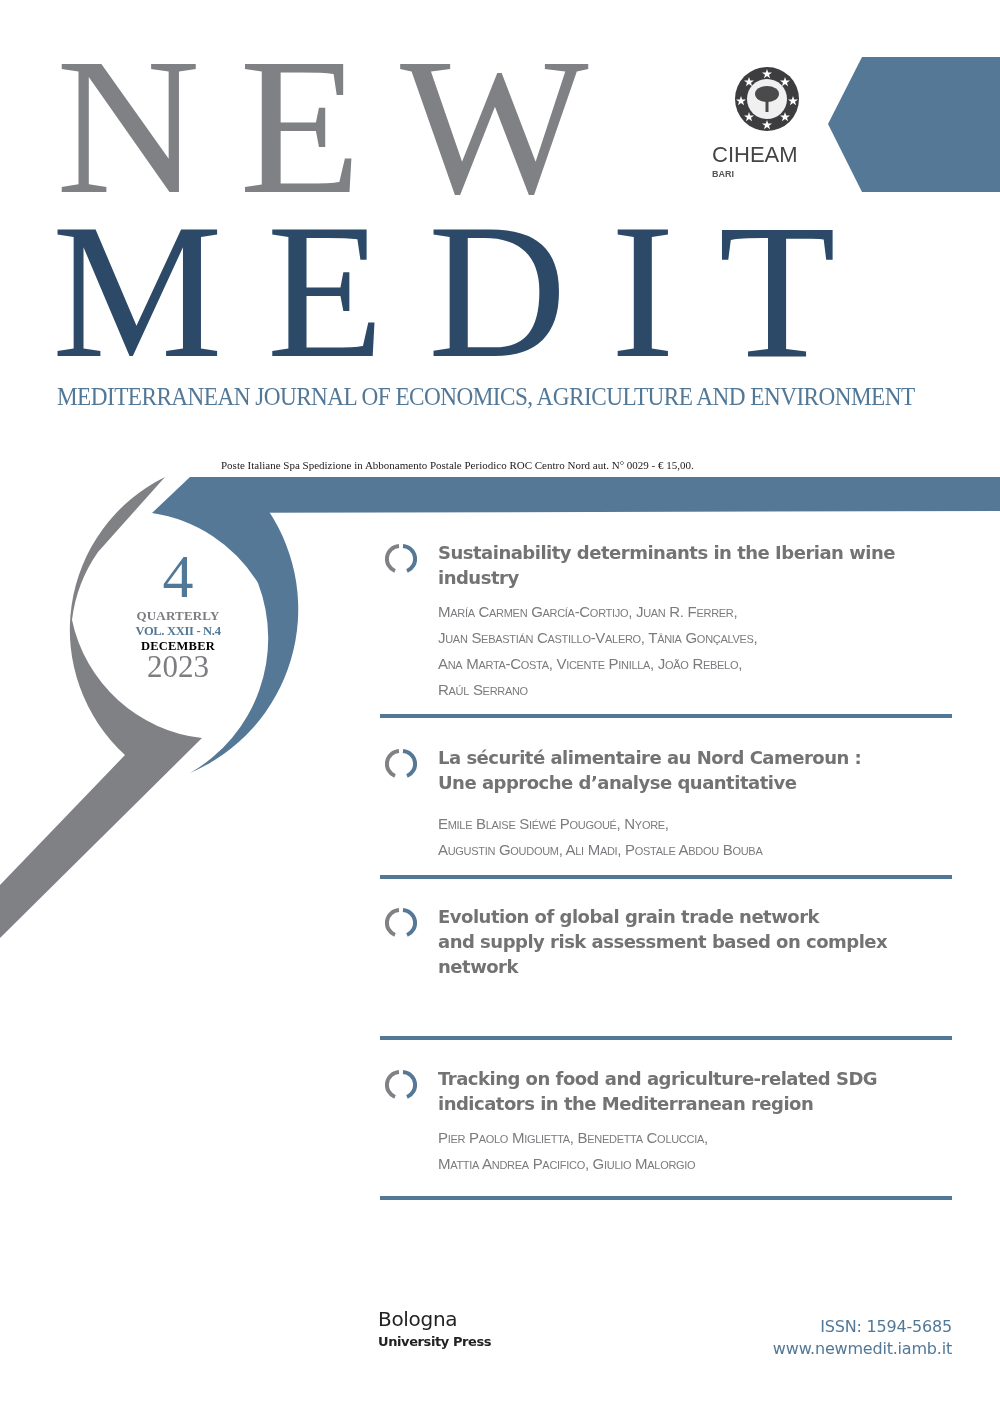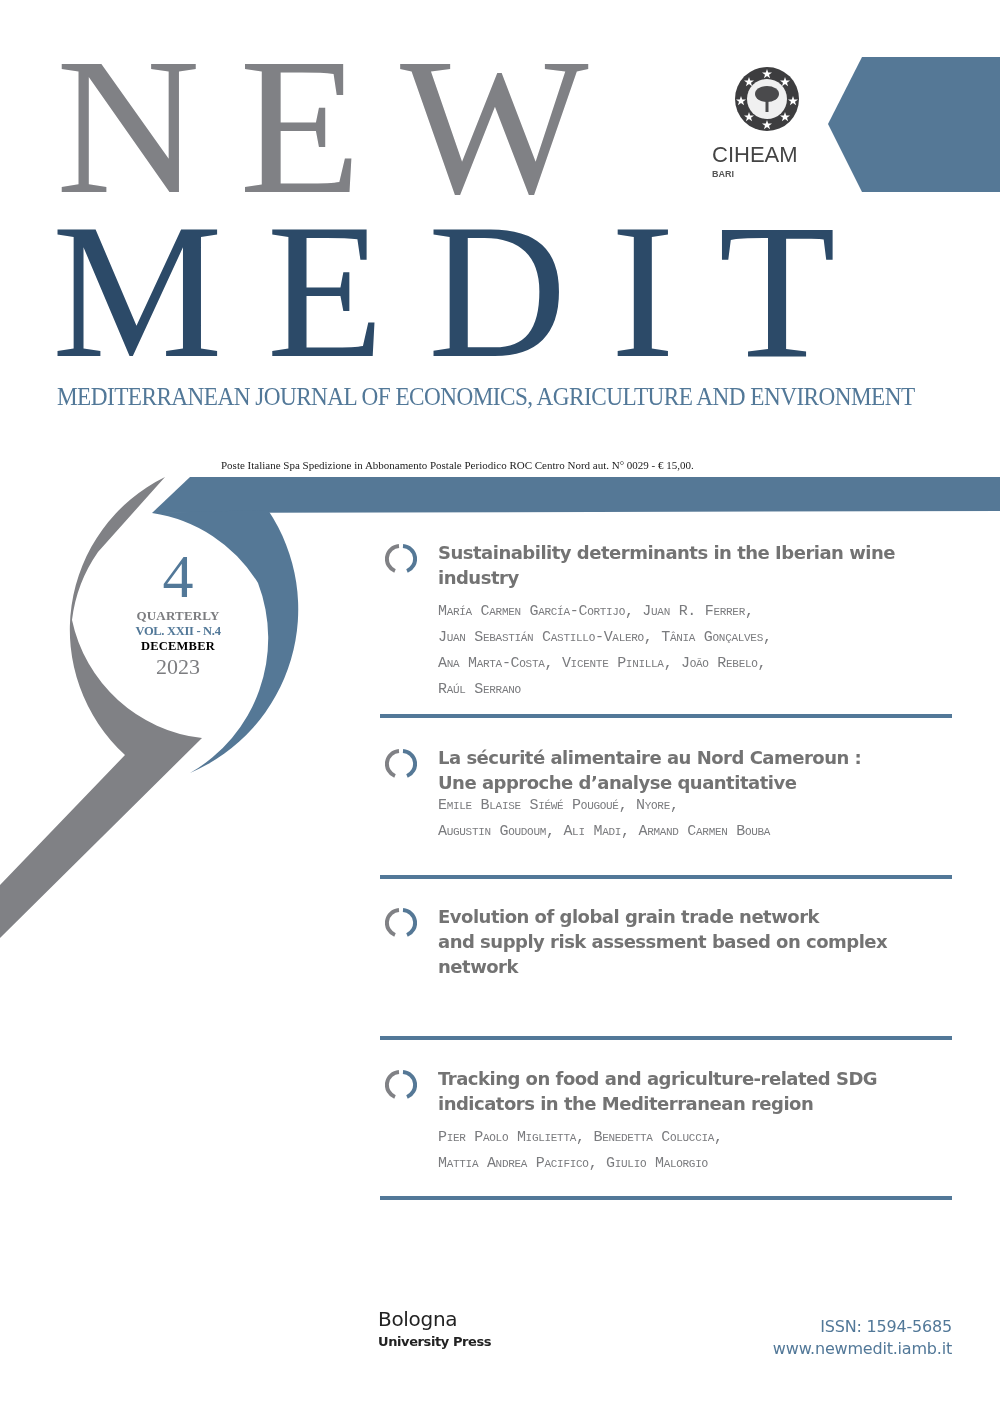--- a/index.html
+++ b/index.html
@@ -16,27 +16,27 @@
   .ciheam-sub { position: absolute; left: 0; top: 103px; width: 108px; text-align: left; font-size: 9px; font-weight: bold; color: #555; }
 
   .postal { position: absolute; left: 221px; top: 459px; font-family: "Liberation Serif", serif; font-size: 11px; color: #222; white-space: nowrap; }
 
   
   .issue { position: absolute; left: 118px; top: 548px; width: 120px; text-align: center; font-family: "Liberation Serif", serif; }
   .issue-num { font-size: 62px; line-height: 56px; color: #527898; }
   .issue-q { font-size: 13px; color: #7c7d80; font-weight: bold; letter-spacing: 0.2px; margin-top: 4px; }
   .issue-vol { font-size: 12.5px; color: #527898; font-weight: bold; letter-spacing: -0.3px; }
   .issue-month { font-size: 12.5px; color: #000000; font-weight: bold; letter-spacing: 0.2px; }
-  .issue-year { font-size: 22px; color: #7c7d80; line-height: 26px; }
+  .issue-year { font-size: 31px; color: #7c7d80; line-height: 26px; }
 
   
   .article { position: absolute; left: 380px; width: 572px; }
   .article-icon { position: absolute; left: 5px; width: 32px; height: 32px; }
   .article-title { position: absolute; left: 58px; width: 510px; font-family: "DejaVu Sans", sans-serif; font-weight: bold; font-size: 18px; line-height: 25px; color: #737373; letter-spacing: -0.5px; }
-  .article-authors { position: absolute; left: 58px; width: 520px; font-family: Liberation Mono, monospace; font-size: 15px; line-height: 26px; color: #7a7b7e; font-variant: small-caps; letter-spacing: -0.3px; }
+  .article-authors { position: absolute; left: 58px; width: 520px; font-family: Liberation Sans, sans-serif; font-size: 15px; line-height: 26px; color: #7a7b7e; font-variant: small-caps; letter-spacing: -0.3px; }
   .article-rule { position: absolute; left: 0; width: 572px; height: 4px; background: #527898; }
 
   
   .publisher { position: absolute; left: 378px; top: 1305px; }
   .pub-name { font-family: "DejaVu Sans", sans-serif; font-size: 20px; color: #222; line-height: 28px; letter-spacing: -0.3px; }
   .pub-sub { font-family: "DejaVu Sans", sans-serif; font-size: 13px; color: #222; font-weight: bold; letter-spacing: -0.4px; line-height: 18px; }
   .issn { position: absolute; right: 48px; top: 1316px; text-align: right; font-family: "DejaVu Sans", sans-serif; font-size: 16px; color: #527898; line-height: 22px; letter-spacing: -0.2px; }
 </style>
 </head>
 <body>
@@ -112,23 +112,23 @@
 
 <div class="article" style="top:745px;height:140px;">
   <svg class="article-icon" style="top:3px" viewBox="0 0 32 32">
     <path d="M14,3 A13,13 0 0 0 10,28" fill="none" stroke="#808185" stroke-width="4"></path>
     <path d="M18,3 A13,13 0 0 1 22,28" fill="none" stroke="#557896" stroke-width="4"></path>
   </svg>
   <div class="article-title" style="top:0">
     <div>La sécurité alimentaire au Nord Cameroun :</div>
     <div>Une approche d’analyse quantitative</div>
   </div>
-  <div class="article-authors" style="top:48px">
+  <div class="article-authors" style="top:66px">
     <div>Emile Blaise Siéwé Pougoué, Nyore,</div>
-    <div>Augustin Goudoum, Ali Madi, Armand Carmen Bouba</div>
+    <div>Augustin Goudoum, Ali Madi, Postale Abdou Bouba</div>
   </div>
   <div class="article-rule" style="top:130px"></div>
 </div>
 
 <div class="article" style="top:904px;height:140px;">
   <svg class="article-icon" style="top:3px" viewBox="0 0 32 32">
     <path d="M14,3 A13,13 0 0 0 10,28" fill="none" stroke="#808185" stroke-width="4"></path>
     <path d="M18,3 A13,13 0 0 1 22,28" fill="none" stroke="#557896" stroke-width="4"></path>
   </svg>
   <div class="article-title" style="top:0">

